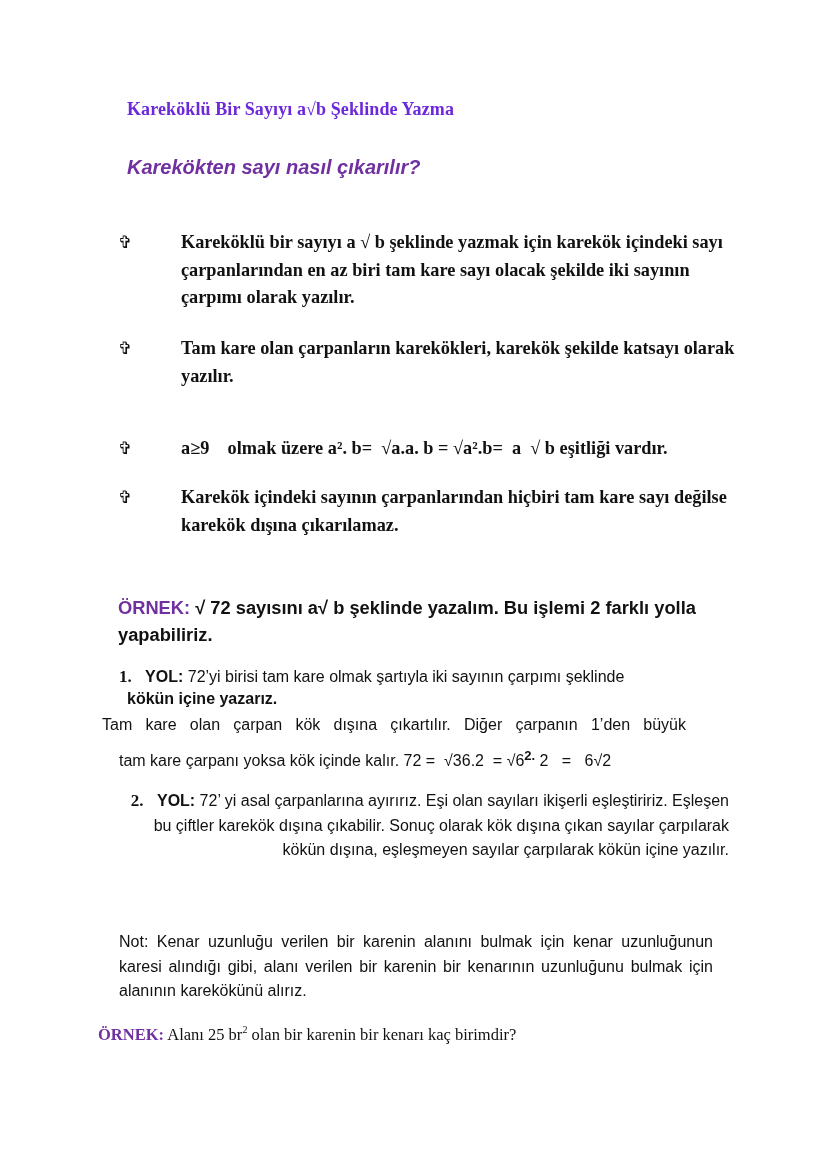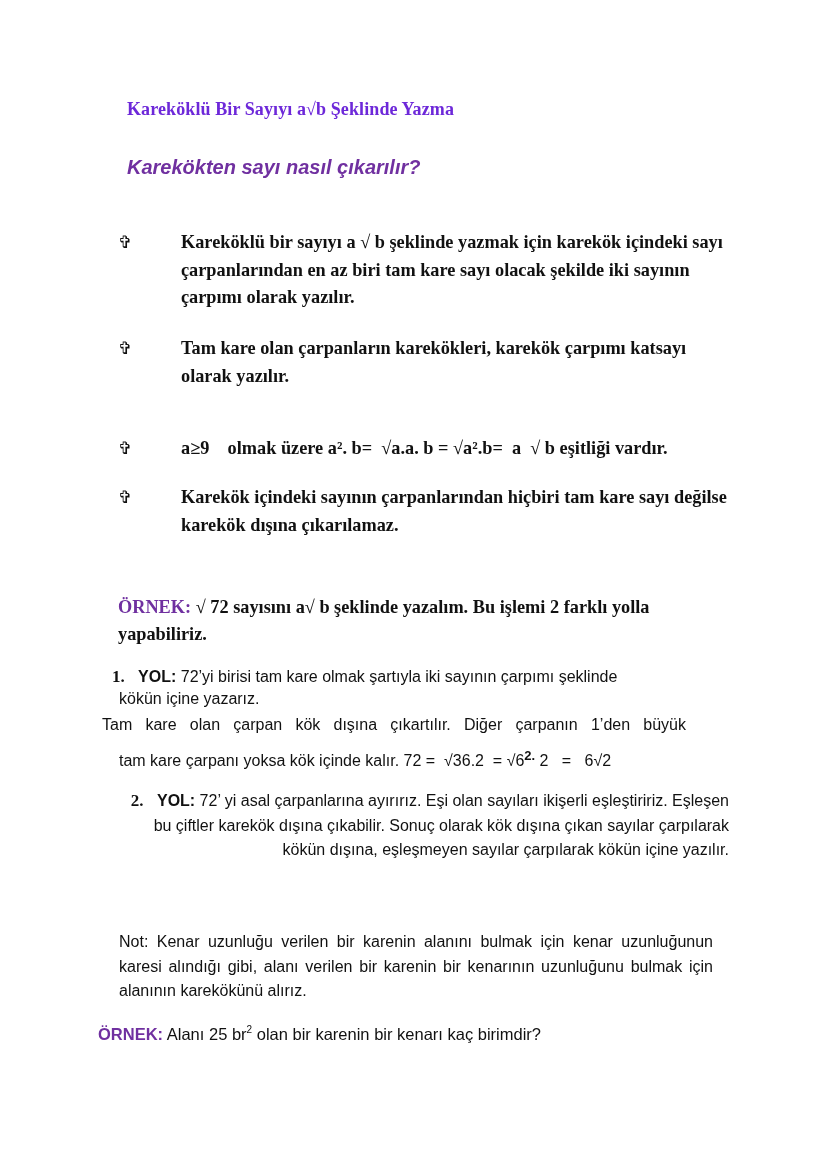--- a/index.html
+++ b/index.html
@@ -50,34 +50,34 @@
       flex: 0 0 27px;
       font-size: 17px;
       font-weight: normal;
       line-height: 27px;
     }
     .bullet .text { flex: 1; margin-left: 36px; }
 
     .example-head {
       left: 118px; top: 594px;
       width: 610px;
-      font-family: Liberation Serif, serif;
+      font-family: Liberation Sans, sans-serif;
       font-weight: bold;
       font-size: 18.3px;
       line-height: 27px;
     }
     .purple { color: #7030a0; }
 
     .calibri {
       font-family: "Liberation Sans", sans-serif;
       font-size: 16px;
       color: #111111;
     }
-    .yol1-line1 { left: 112px; top: 667px; white-space: nowrap; }
-    .yol1-line2 { left: 119px; top: 690px; white-space: nowrap; }
+    .yol1-line1 { left: 119px; top: 667px; white-space: nowrap; }
+    .yol1-line2 { left: 127px; top: 690px; white-space: nowrap; font-weight: bold; }
     .yol1-line3 { left: 102px; top: 716px; width: 584px; text-align: justify; text-align-last: justify; white-space: nowrap; }
     .yol1-line4 { left: 119px; top: 752px; white-space: nowrap; }
     .yol-num { font-family: "Liberation Serif", serif; font-weight: bold; font-size: 17px; }
     .yol-label { font-weight: bold; }
     .sup2 { font-weight: bold; font-size: 13px; position: relative; top: -6px; }
 
     .yol2 {
       left: 119px; top: 789px;
       width: 610px;
       line-height: 24.5px;
@@ -86,38 +86,39 @@
     .note {
       left: 119px; top: 930px;
       width: 594px;
       line-height: 24.5px;
       text-align: justify;
     }
     .example2 {
       left: 98px; top: 1025px;
       white-space: nowrap;
       font-size: 16.5px;
+      font-family: Liberation Serif, serif;
     }
     .example2 .purple { font-weight: bold; }
     .sup { font-size: 10px; position: relative; top: -7px; }
   </style>
 </head>
 <body>
 
 <div class="abs title">Kareköklü Bir Sayıyı a√b Şeklinde Yazma</div>
 <div class="abs subtitle">Karekökten sayı nasıl çıkarılır?</div>
 
 <div class="abs bullet" style="top:229px;">
   <span class="glyph">✞</span>
   <span class="text">Kareköklü bir sayıyı a √ b şeklinde yazmak için karekök içindeki sayı çarpanlarından en az biri tam kare sayı olacak şekilde iki sayının çarpımı olarak yazılır.</span>
 </div>
 
 <div class="abs bullet" style="top:335px;">
   <span class="glyph">✞</span>
-  <span class="text">Tam kare olan çarpanların karekökleri, karekök çarpımı katsayı olarak yazılır.</span>
+  <span class="text">Tam kare olan çarpanların karekökleri, karekök şekilde katsayı olarak yazılır.</span>
 </div>
 
 <div class="abs bullet" style="top:435px; white-space:pre;">
   <span class="glyph">✞</span>
   <span class="text">a≥9    olmak üzere a². b=  √a.a. b = √a².b=  a  √ b eşitliği vardır.</span>
 </div>
 
 <div class="abs bullet" style="top:484px;">
   <span class="glyph">✞</span>
   <span class="text">Karekök içindeki sayının çarpanlarından hiçbiri tam kare sayı değilse karekök dışına çıkarılamaz.</span>

